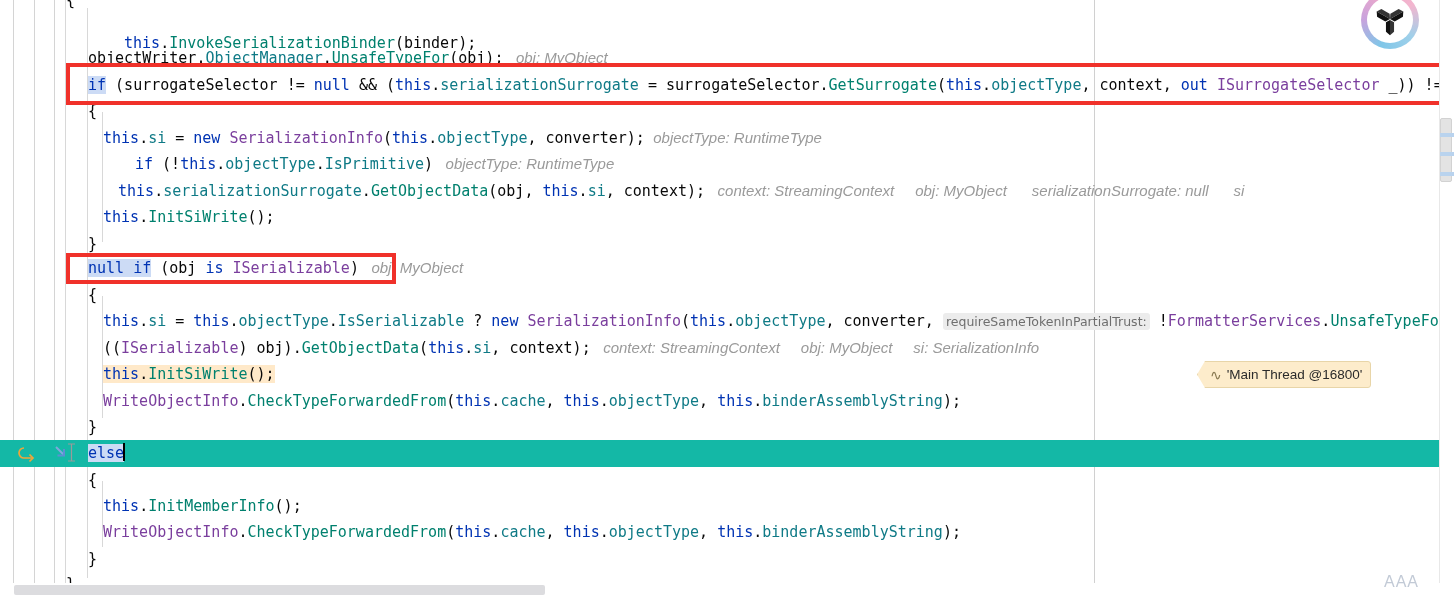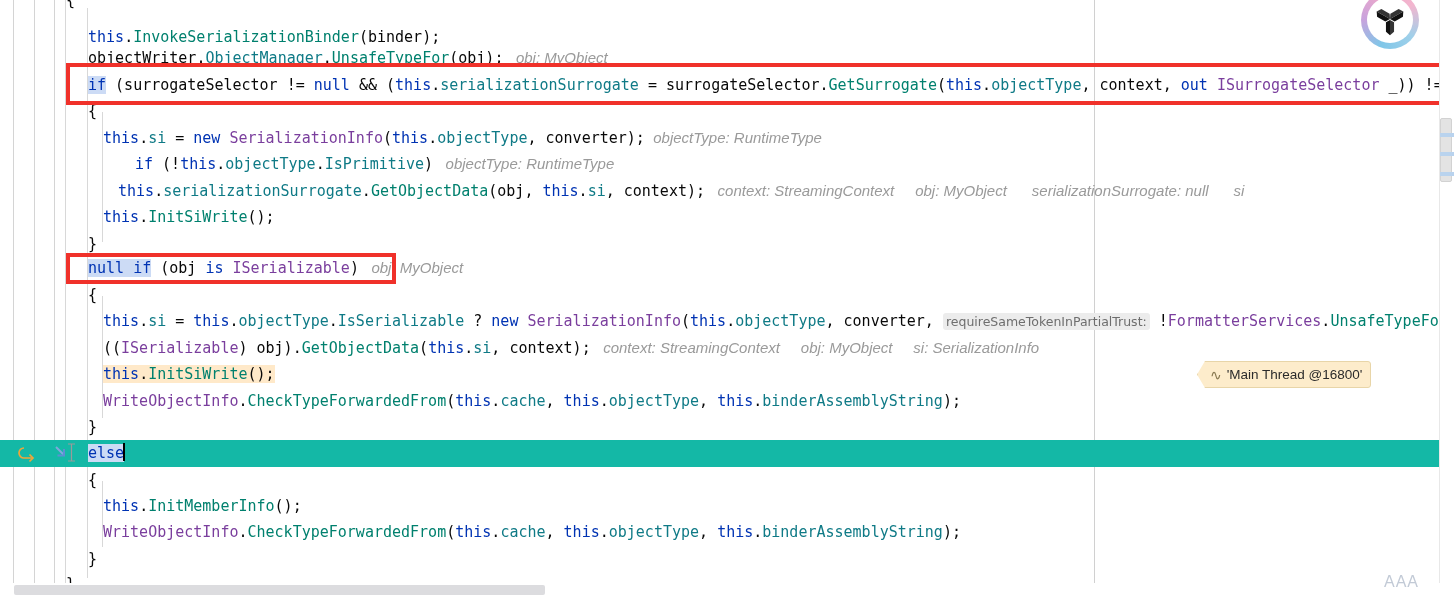--- a/index.html
+++ b/index.html
@@ -214,21 +214,21 @@
   <div class="indent-guide" style="left:65px; top:0; height:597px"></div>
   <div class="indent-guide" style="left:87px; top:8px; height:570px"></div>
   <div class="indent-guide" style="left:102px; top:112px; height:130px"></div>
   <div class="indent-guide" style="left:102px; top:296px; height:122px"></div>
   <div class="indent-guide" style="left:102px; top:481px; height:66px"></div>
 
   <div class="margin-guide"></div>
 
   <div id="code-lines">
       <div class="line" style="top: -13px;"><span class="code" style="left: 66px;"><span class="punct">{</span></span></div>
-      <div class="line" style="top: 24px;"><span class="code" style="left: 88px;"><span class="this">this</span><span class="punct">.</span><span class="method">InvokeSerializationBinder</span><span class="punct">(binder);</span></span></div>
+      <div class="line" style="top: 30px; margin-left: 36px;"><span class="code" style="left: 88px;"><span class="this">this</span><span class="punct">.</span><span class="method">InvokeSerializationBinder</span><span class="punct">(binder);</span></span></div>
       <div class="line" style="top: 45px;"><span class="code" style="left: 88px;"><span class="plain">objectWriter</span><span class="punct">.</span><span class="field">ObjectManager</span><span class="punct">.</span><span class="method">UnsafeTypeFor</span><span class="punct">(obj);</span><span class="hint">   obj: MyObject</span></span></div>
       <div class="line" style="top: 72px;"><span class="code" style="left: 88px;"><span class="kw sel">if</span><span class="plain"> (surrogateSelector != </span><span class="kw">null</span><span class="plain"> &amp;&amp; (</span><span class="this">this</span><span class="punct">.</span><span class="field">serializationSurrogate</span><span class="plain"> = surrogateSelector.</span><span class="method">GetSurrogate</span><span class="punct">(</span><span class="this">this</span><span class="punct">.</span><span class="field">objectType</span><span class="plain">, context, </span><span class="kw">out</span><span class="plain"> </span><span class="type">ISurrogateSelector</span><span class="plain"> _)) != </span><span class="kw">n</span></span></div>
       <div class="line" style="top: 98px;"><span class="code" style="left: 88px;"><span class="punct">{</span></span></div>
       <div class="line" style="top: 125px;"><span class="code" style="left: 103px;"><span class="this">this</span><span class="punct">.</span><span class="field">si</span><span class="plain"> = </span><span class="kw">new</span><span class="plain"> </span><span class="type">SerializationInfo</span><span class="punct">(</span><span class="this">this</span><span class="punct">.</span><span class="field">objectType</span><span class="plain">, converter);</span><span class="hint">  objectType: RuntimeType</span></span></div>
       <div class="line" style="top: 151px; margin-left: 32px;"><span class="code" style="left: 103px;"><span class="kw">if</span><span class="plain"> (!</span><span class="this">this</span><span class="punct">.</span><span class="field">objectType</span><span class="punct">.</span><span class="prop">IsPrimitive</span><span class="plain">)</span><span class="hint">   objectType: RuntimeType</span></span></div>
       <div class="line" style="top: 178px;"><span class="code" style="left: 118px;"><span class="this">this</span><span class="punct">.</span><span class="field">serializationSurrogate</span><span class="punct">.</span><span class="method">GetObjectData</span><span class="plain">(obj, </span><span class="this">this</span><span class="punct">.</span><span class="field">si</span><span class="plain">, context);</span><span class="hint">   context: StreamingContext     obj: MyObject      serializationSurrogate: null      si</span></span></div>
       <div class="line" style="top: 204px;"><span class="code" style="left: 103px;"><span class="this">this</span><span class="punct">.</span><span class="method">InitSiWrite</span><span class="punct">();</span></span></div>
       <div class="line" style="top: 231px;"><span class="code" style="left: 88px;"><span class="punct">}</span></span></div>
       <div class="line" style="top: 255px;"><span class="code" style="left: 88px;"><span class="kw sel">null if</span><span class="plain"> (obj </span><span class="kw">is</span><span class="plain"> </span><span class="type">ISerializable</span><span class="plain">)</span><span class="hint">   obj: MyObject</span></span></div>
       <div class="line" style="top: 282px;"><span class="code" style="left: 88px;"><span class="punct">{</span></span></div>

